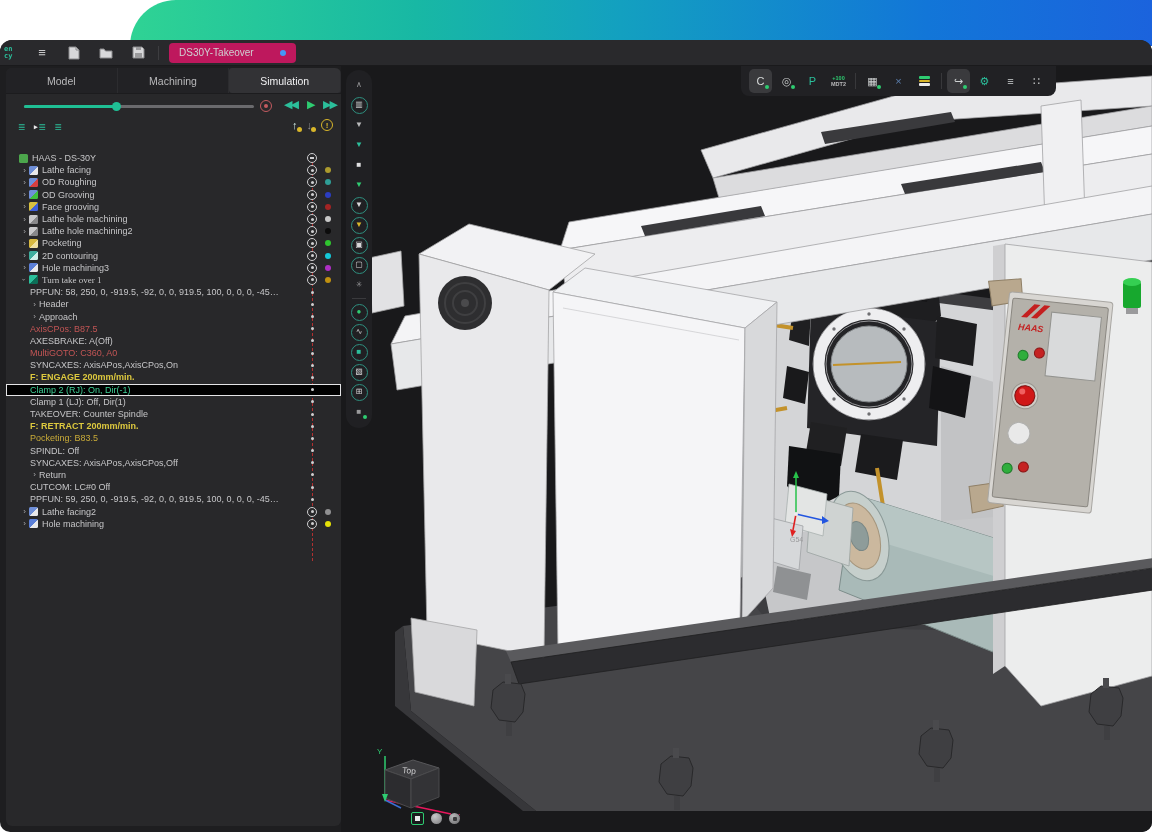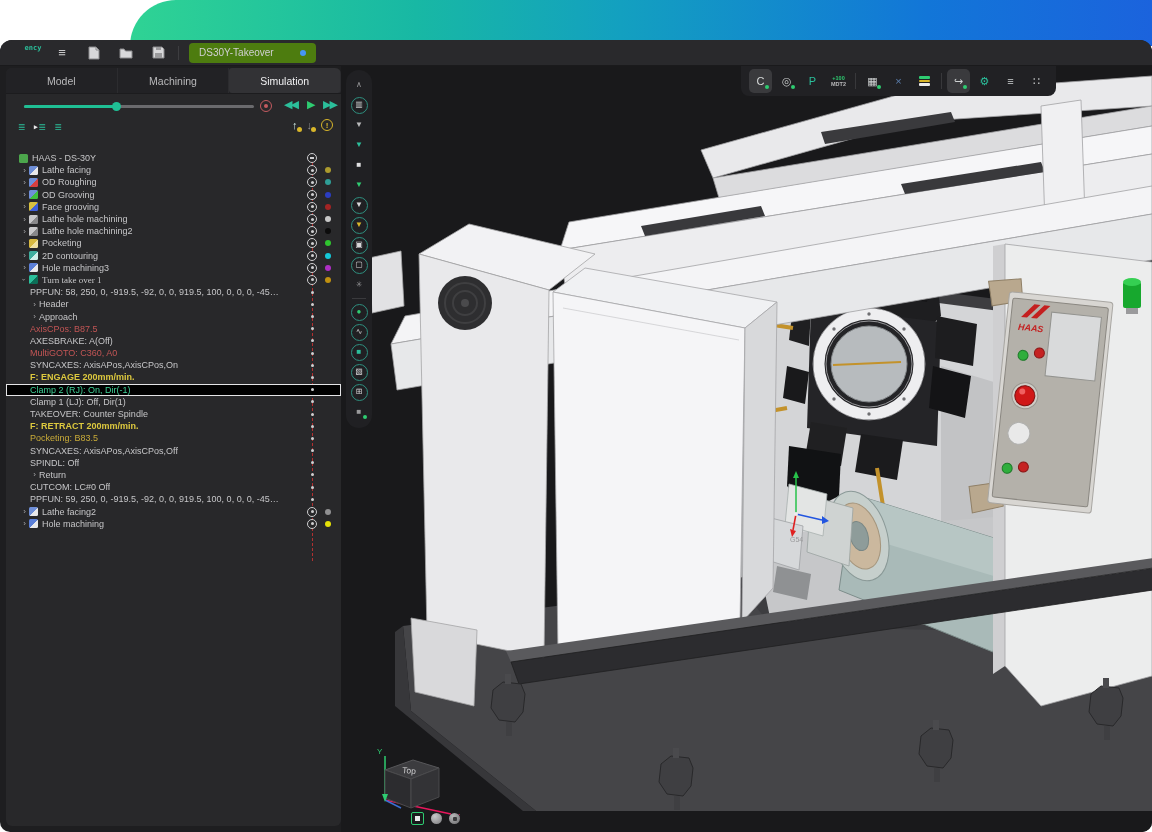--- a/index.html
+++ b/index.html
@@ -11,27 +11,27 @@
     background:linear-gradient(90deg,#2fd394 0%,#18b8a4 28%,#13a0c0 48%,#1276d8 78%,#1b63dd 100%);
     border-top-left-radius:46px; }
 
   
   .app { position:absolute; left:0; top:40px; width:1152px; height:792px;
     background:#1e1e20; border-radius:12px 12px 10px 10px; overflow:hidden; }
 
   
   .titlebar { position:absolute; left:0; top:0; width:100%; height:26px;
     background:#29292c; border-bottom:1px solid #1a1a1c; display:flex; align-items:center; }
-  .logo { width:18px; height:16px; margin-left:24px; display:flex; flex-direction:row;
+  .logo { width:18px; height:16px; margin-left:4px; display:flex; flex-direction:column;
     justify-content:center; color:#2bbf9b; font-weight:bold; font-size:7px; line-height:7px;
     font-family:"DejaVu Sans Mono", monospace; letter-spacing:0; }
   .tb-icon { width:24px; height:20px; margin-left:8px; display:flex; align-items:center;
     justify-content:center; color:#c8c8ca; font-size:13px; cursor:default; }
   .tb-sep { width:1px; height:14px; background:#3d3d40; margin-left:8px; }
-  .doc-tab { margin-left:10px; height:20px; min-width:110px; background:#4d7c0f; border-radius:4px;
+  .doc-tab { margin-left:10px; height:20px; min-width:110px; background:#be185d; border-radius:4px;
     display:flex; align-items:center; padding:0 10px; color:#d0d0d2; font-size:10px; gap:26px; }
   .doc-dot { width:6px; height:6px; border-radius:50%; }
 
   
   .left-panel { position:absolute; left:6px; top:28px; width:335px; height:758px;
     background:#28282a; border-radius:6px; overflow:hidden; }
   .tabs { display:flex; height:26px; background:#222225; border-bottom:1px solid #1c1c1e; }
   .tab { flex:1; display:flex; align-items:center; justify-content:center; font-size:10.5px;
     color:#b9b9bb; border-right:1px solid #2c2c2f; }
   .tab.active { background:#323235; color:#f0f0f2; border-radius:3px; }
@@ -348,25 +348,25 @@
         </div>
         <div class="tree-row" style="padding-left: 24px;">
           <span class="lbl st-yellow-bold">F: RETRACT 200mm/min.</span>
           <span class="stmt-dot"></span>
         </div>
         <div class="tree-row" style="padding-left: 24px;">
           <span class="lbl st-yellow">Pocketing: B83.5</span>
           <span class="stmt-dot"></span>
         </div>
         <div class="tree-row" style="padding-left: 24px;">
+          <span class="lbl">SPINDL: Off</span>
+          <span class="stmt-dot"></span>
+        </div>
+        <div class="tree-row" style="padding-left: 24px;">
           <span class="lbl">SYNCAXES: AxisAPos,AxisCPos,Off</span>
-          <span class="stmt-dot"></span>
-        </div>
-        <div class="tree-row" style="padding-left: 24px;">
-          <span class="lbl">SPINDL: Off</span>
           <span class="stmt-dot"></span>
         </div>
         <div class="tree-row" style="padding-left: 24px;">
           <span class="exp">›</span>
           <span class="lbl">Return</span>
           <span class="stmt-dot"></span>
         </div>
         <div class="tree-row" style="padding-left: 24px;">
           <span class="lbl">CUTCOM: LC#0 Off</span>
           <span class="stmt-dot"></span>

